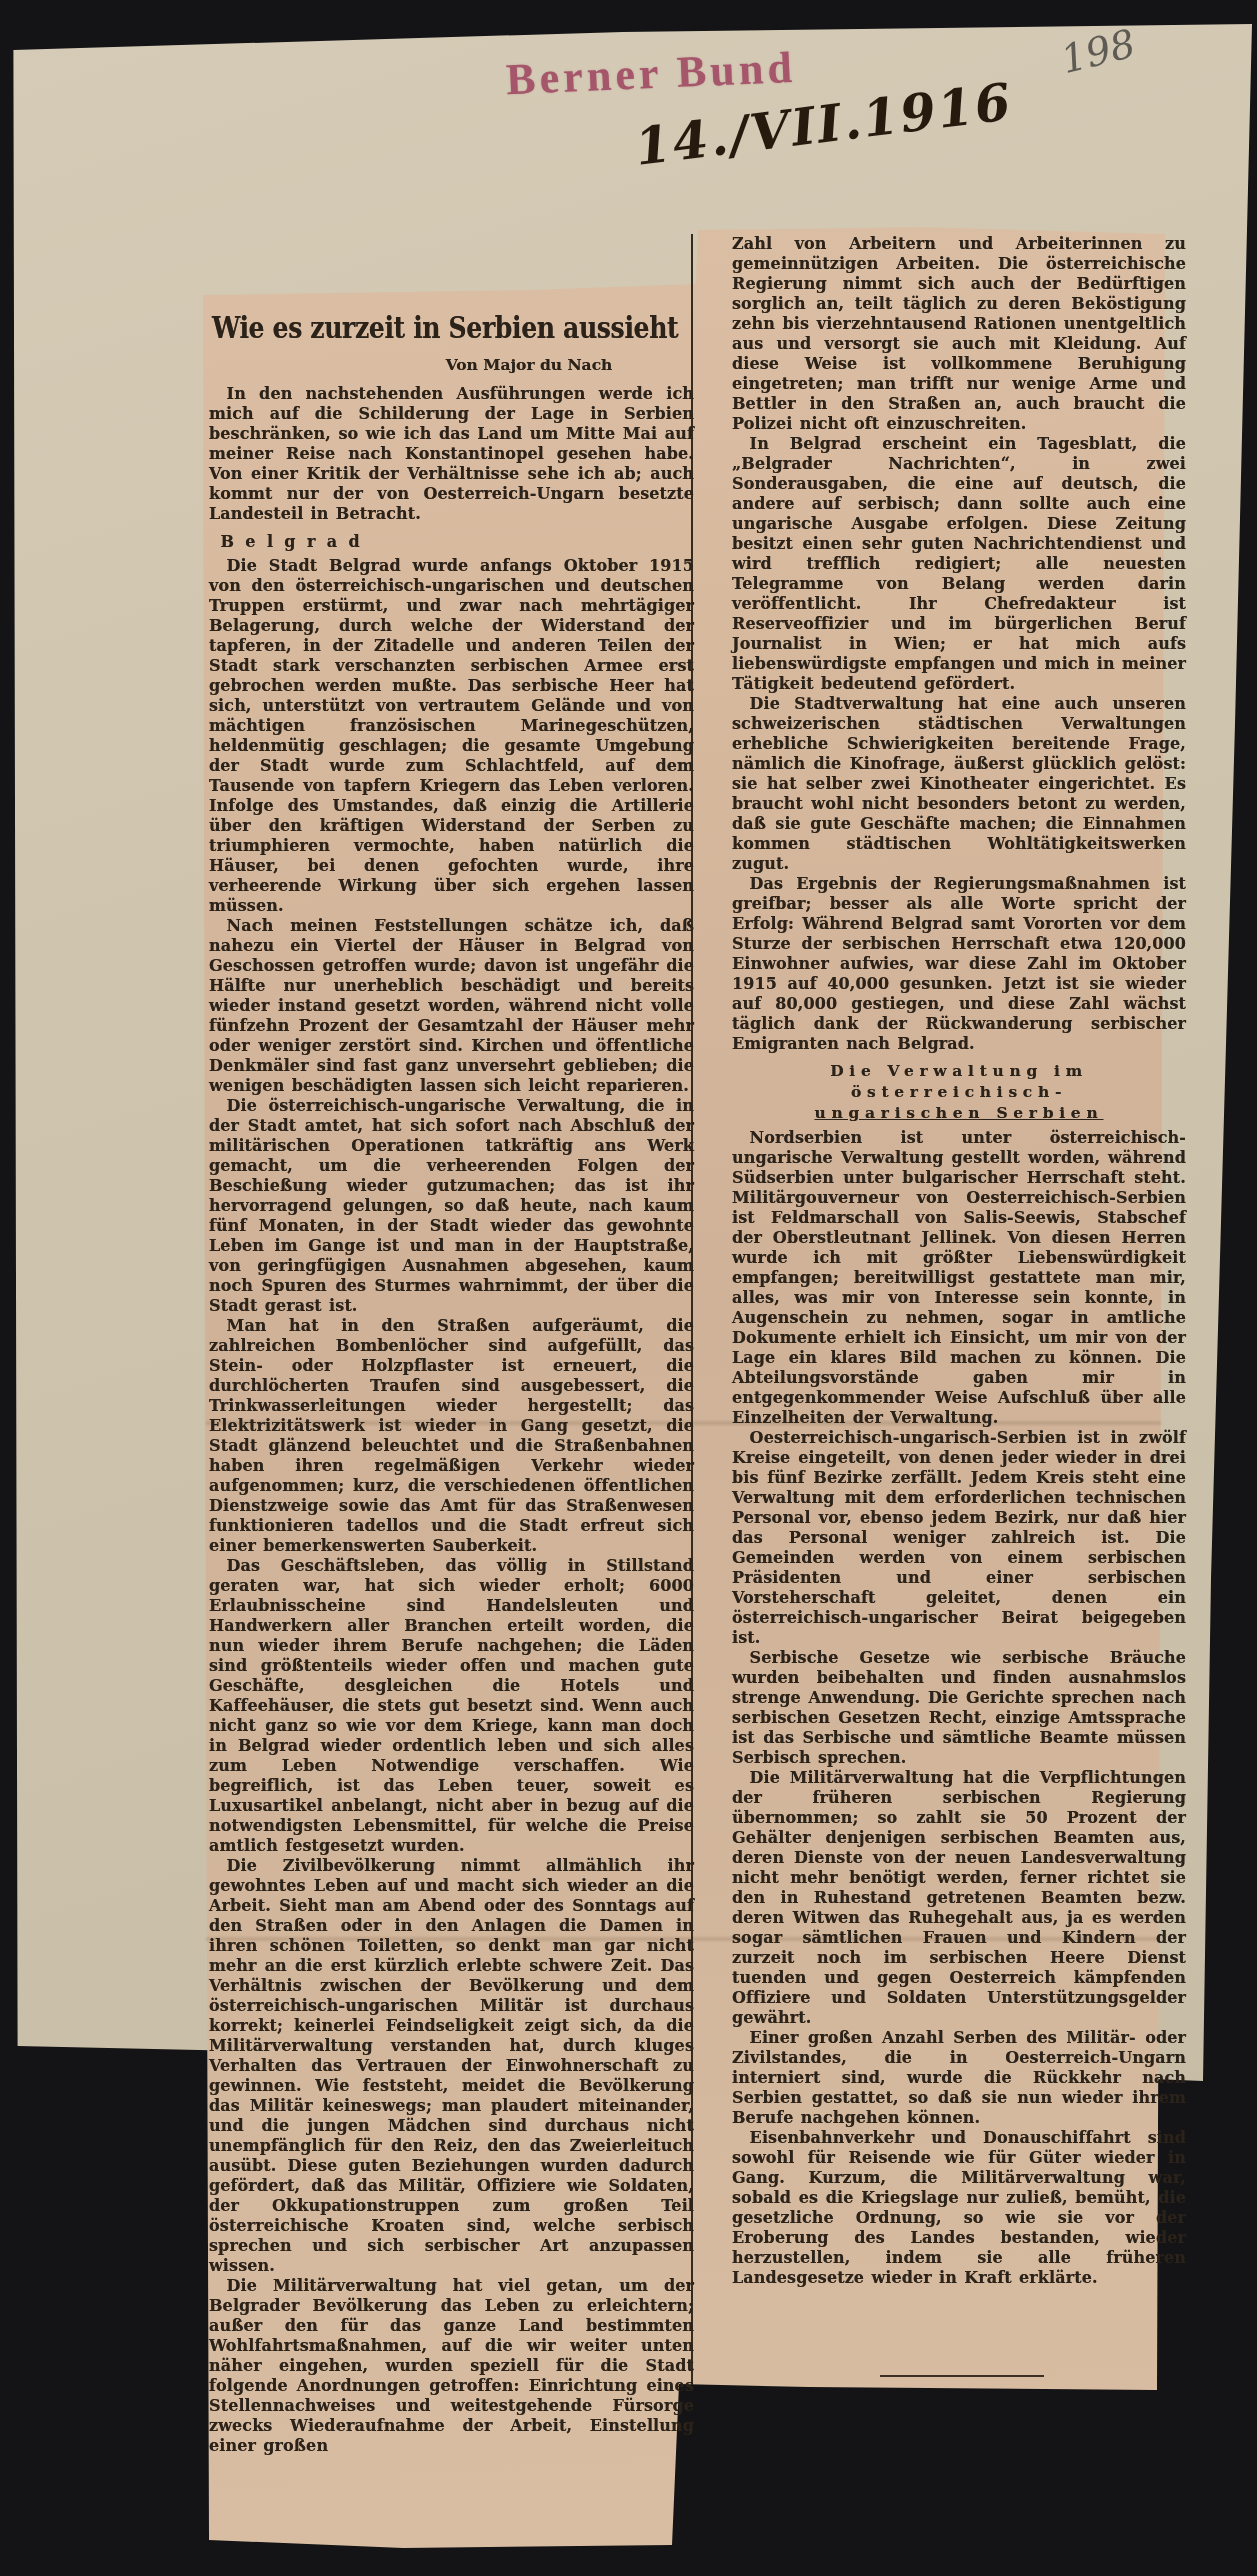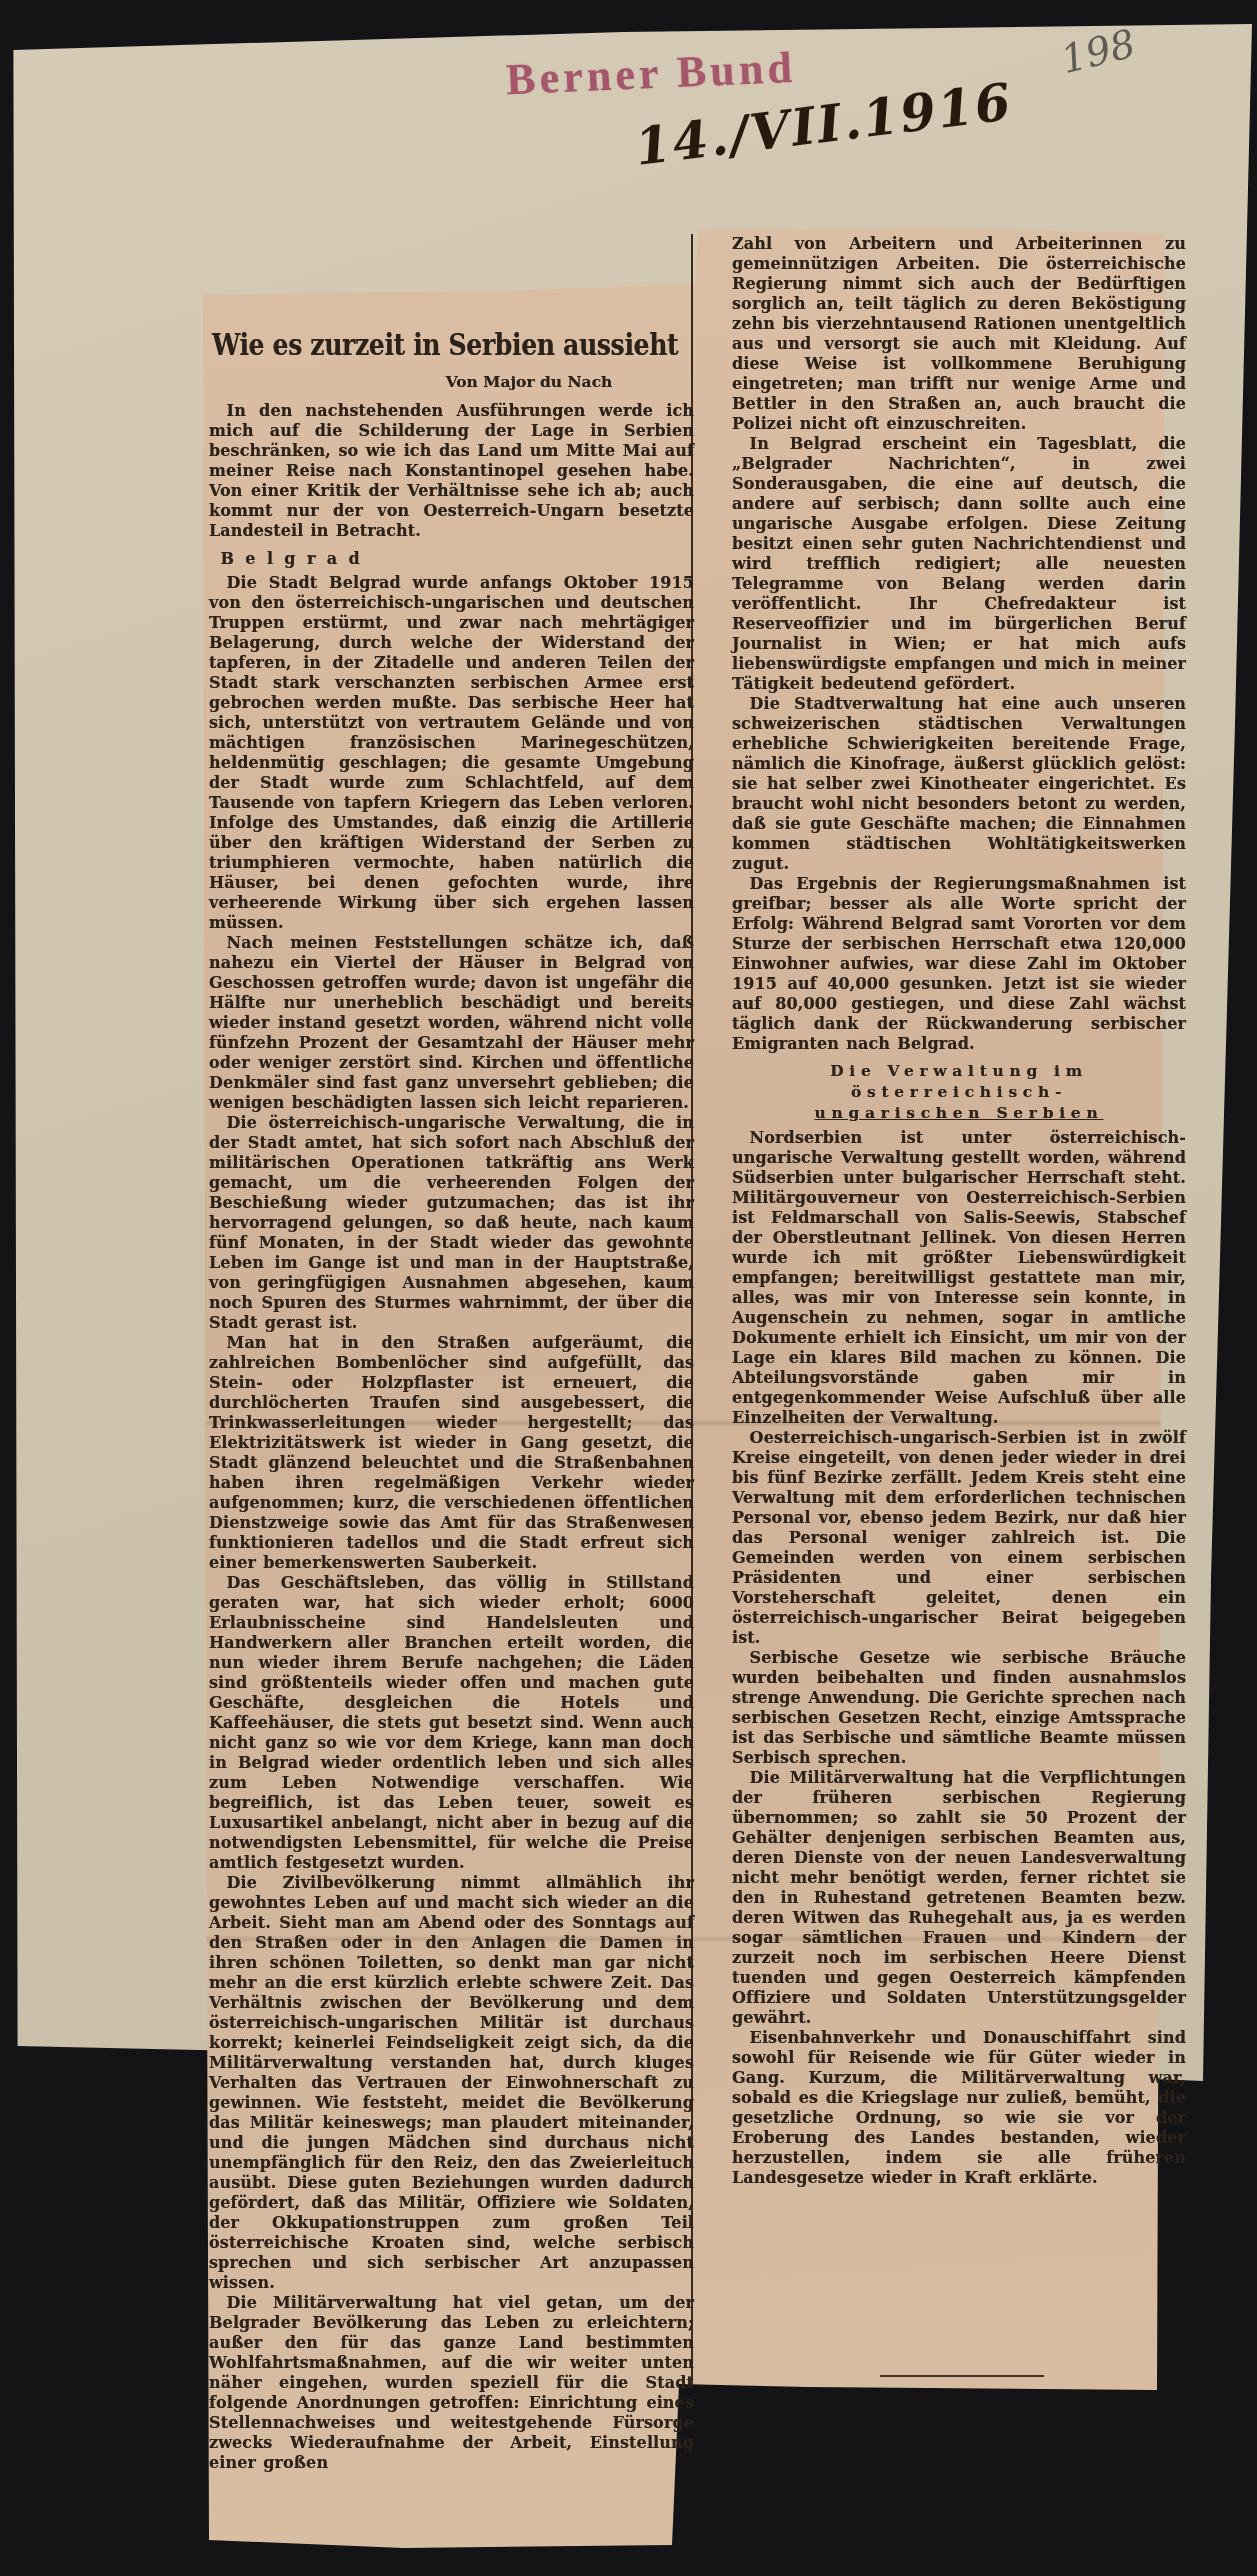--- a/index.html
+++ b/index.html
@@ -14,21 +14,21 @@
   .clipping{position:absolute;inset:0;
             background:linear-gradient(176deg,#ddc2a8 0%,#d7b99e 25%,#cfb298 50%,#d3b79c 75%,#d9bea3 100%);
             clip-path:polygon(203px 295px,528px 290px,696px 284px,698px 230px,921px 227px,
                               1165px 234px,1161px 1345px,1157px 2390px,809px 2387px,679px 2384px,
                               672px 2545px,403px 2548px,209px 2540px,205px 1397px);}
   .crease{position:absolute;left:206px;width:955px;height:3.6px;background:rgba(95,72,48,.16);filter:blur(1px);}
   .divider{position:absolute;left:691px;top:234px;width:2.1px;height:2151px;background:#342a1e;}
   .endrule{position:absolute;left:880px;top:2375px;width:164px;height:2.1px;background:#3a2f22;}
 
   .ink{color:#2b2219;text-shadow:0 0 0.5px rgba(43,34,25,.55);}
-  .left-col{position:absolute;left:209px;top:325px;width:485px;}
+  .left-col{position:absolute;left:209px;top:308px;width:485px;}
   .right-col{position:absolute;left:732px;top:234px;width:454px;}
 
   .title{font-size:30px;font-weight:bold;white-space:nowrap;letter-spacing:-0.5px;
          transform:scaleX(.84);transform-origin:left center;margin:2.1px 0 10.3px 3.1px;}
   .byline{font-size:15.5px;font-weight:bold;text-align:center;padding-left:155px;margin:0 0 9.3px 0;}
   .subhead{font-size:16px;font-weight:bold;letter-spacing:11.4px;text-indent:11.4px;margin:8.3px 0 5.2px 0;}
   .vsubhead{font-size:15.5px;font-weight:bold;text-align:center;letter-spacing:5.7px;line-height:21px;margin-top:6.2px;}
   .vsubhead.second{margin:0 0 5.2px 0;text-decoration:underline;}
 
   .body-text p{margin:0;font-size:16px;line-height:20px;font-weight:bold;text-align:justify;
@@ -82,20 +82,21 @@
         <p>Die Stadtverwaltung hat eine auch unseren schweizerischen städtischen Verwaltungen erhebliche Schwierigkeiten bereitende Frage, nämlich die Kinofrage, äußerst glücklich gelöst: sie hat selber zwei Kinotheater eingerichtet. Es braucht wohl nicht besonders betont zu werden, daß sie gute Geschäfte machen; die Einnahmen kommen städtischen Wohltätigkeitswerken zugut.</p>
         <p>Das Ergebnis der Regierungsmaßnahmen ist greifbar; besser als alle Worte spricht der Erfolg: Während Belgrad samt Vororten vor dem Sturze der serbischen Herrschaft etwa 120,000 Einwohner aufwies, war diese Zahl im Oktober 1915 auf 40,000 gesunken. Jetzt ist sie wieder auf 80,000 gestiegen, und diese Zahl wächst täglich dank der Rückwanderung serbischer Emigranten nach Belgrad.</p>
       </div>
     <div class="vsubhead">Die Verwaltung im österreichisch-</div>
     <div class="vsubhead second">ungarischen Serbien</div>
     <div>
         <p>Nordserbien ist unter österreichisch-ungarische Verwaltung gestellt worden, während Südserbien unter bulgarischer Herrschaft steht. Militärgouverneur von Oesterreichisch-Serbien ist Feldmarschall von Salis-Seewis, Stabschef der Oberstleutnant Jellinek. Von diesen Herren wurde ich mit größter Liebenswürdigkeit empfangen; bereitwilligst gestattete man mir, alles, was mir von Interesse sein konnte, in Augenschein zu nehmen, sogar in amtliche Dokumente erhielt ich Einsicht, um mir von der Lage ein klares Bild machen zu können. Die Abteilungsvorstände gaben mir in entgegenkommender Weise Aufschluß über alle Einzelheiten der Verwaltung.</p>
         <p>Oesterreichisch-ungarisch-Serbien ist in zwölf Kreise eingeteilt, von denen jeder wieder in drei bis fünf Bezirke zerfällt. Jedem Kreis steht eine Verwaltung mit dem erforderlichen technischen Personal vor, ebenso jedem Bezirk, nur daß hier das Personal weniger zahlreich ist. Die Gemeinden werden von einem serbischen Präsidenten und einer serbischen Vorsteherschaft geleitet, denen ein österreichisch-ungarischer Beirat beigegeben ist.</p>
         <p>Serbische Gesetze wie serbische Bräuche wurden beibehalten und finden ausnahmslos strenge Anwendung. Die Gerichte sprechen nach serbischen Gesetzen Recht, einzige Amtssprache ist das Serbische und sämtliche Beamte müssen Serbisch sprechen.</p>
         <p>Die Militärverwaltung hat die Verpflichtungen der früheren serbischen Regierung übernommen; so zahlt sie 50 Prozent der Gehälter denjenigen serbischen Beamten aus, deren Dienste von der neuen Landesverwaltung nicht mehr benötigt werden, ferner richtet sie den in Ruhestand getretenen Beamten bezw. deren Witwen das Ruhegehalt aus, ja es werden sogar sämtlichen Frauen und Kindern der zurzeit noch im serbischen Heere Dienst tuenden und gegen Oesterreich kämpfenden Offiziere und Soldaten Unterstützungsgelder gewährt.</p>
+        <p>Einer großen Anzahl Serben des Militär- oder Zivilstandes, die in Oesterreich-Ungarn interniert sind, wurde die Rückkehr nach Serbien gestattet, so daß sie nun wieder ihrem Berufe nachgehen können.</p>
         <p>Eisenbahnverkehr und Donauschiffahrt sind sowohl für Reisende wie für Güter wieder in Gang. Kurzum, die Militärverwaltung war, sobald es die Kriegslage nur zuließ, bemüht, die gesetzliche Ordnung, so wie sie vor der Eroberung des Landes bestanden, wieder herzustellen, indem sie alle früheren Landesgesetze wieder in Kraft erklärte.</p>
       </div>
   </div>
 
   <div class="endrule"></div>
 
 </div>
 
 
 </body></html>

